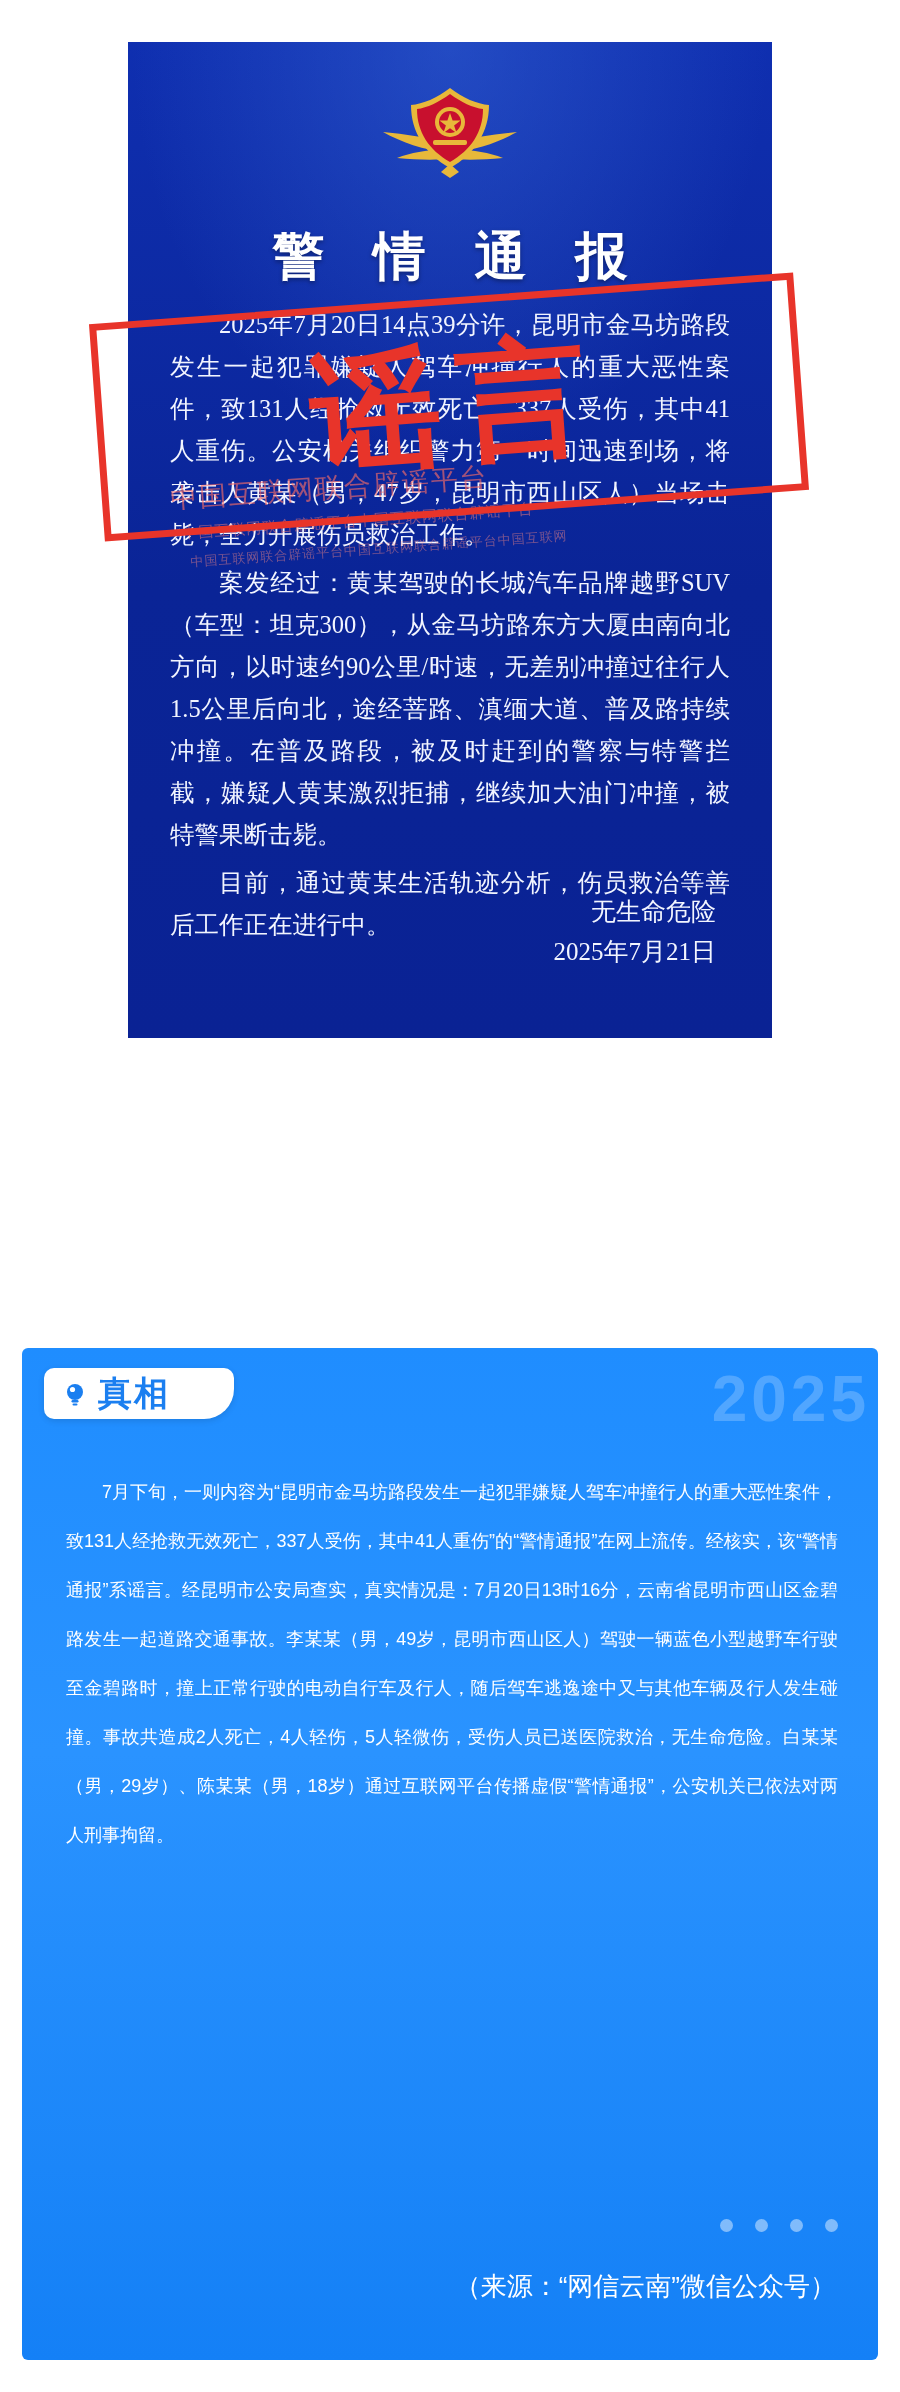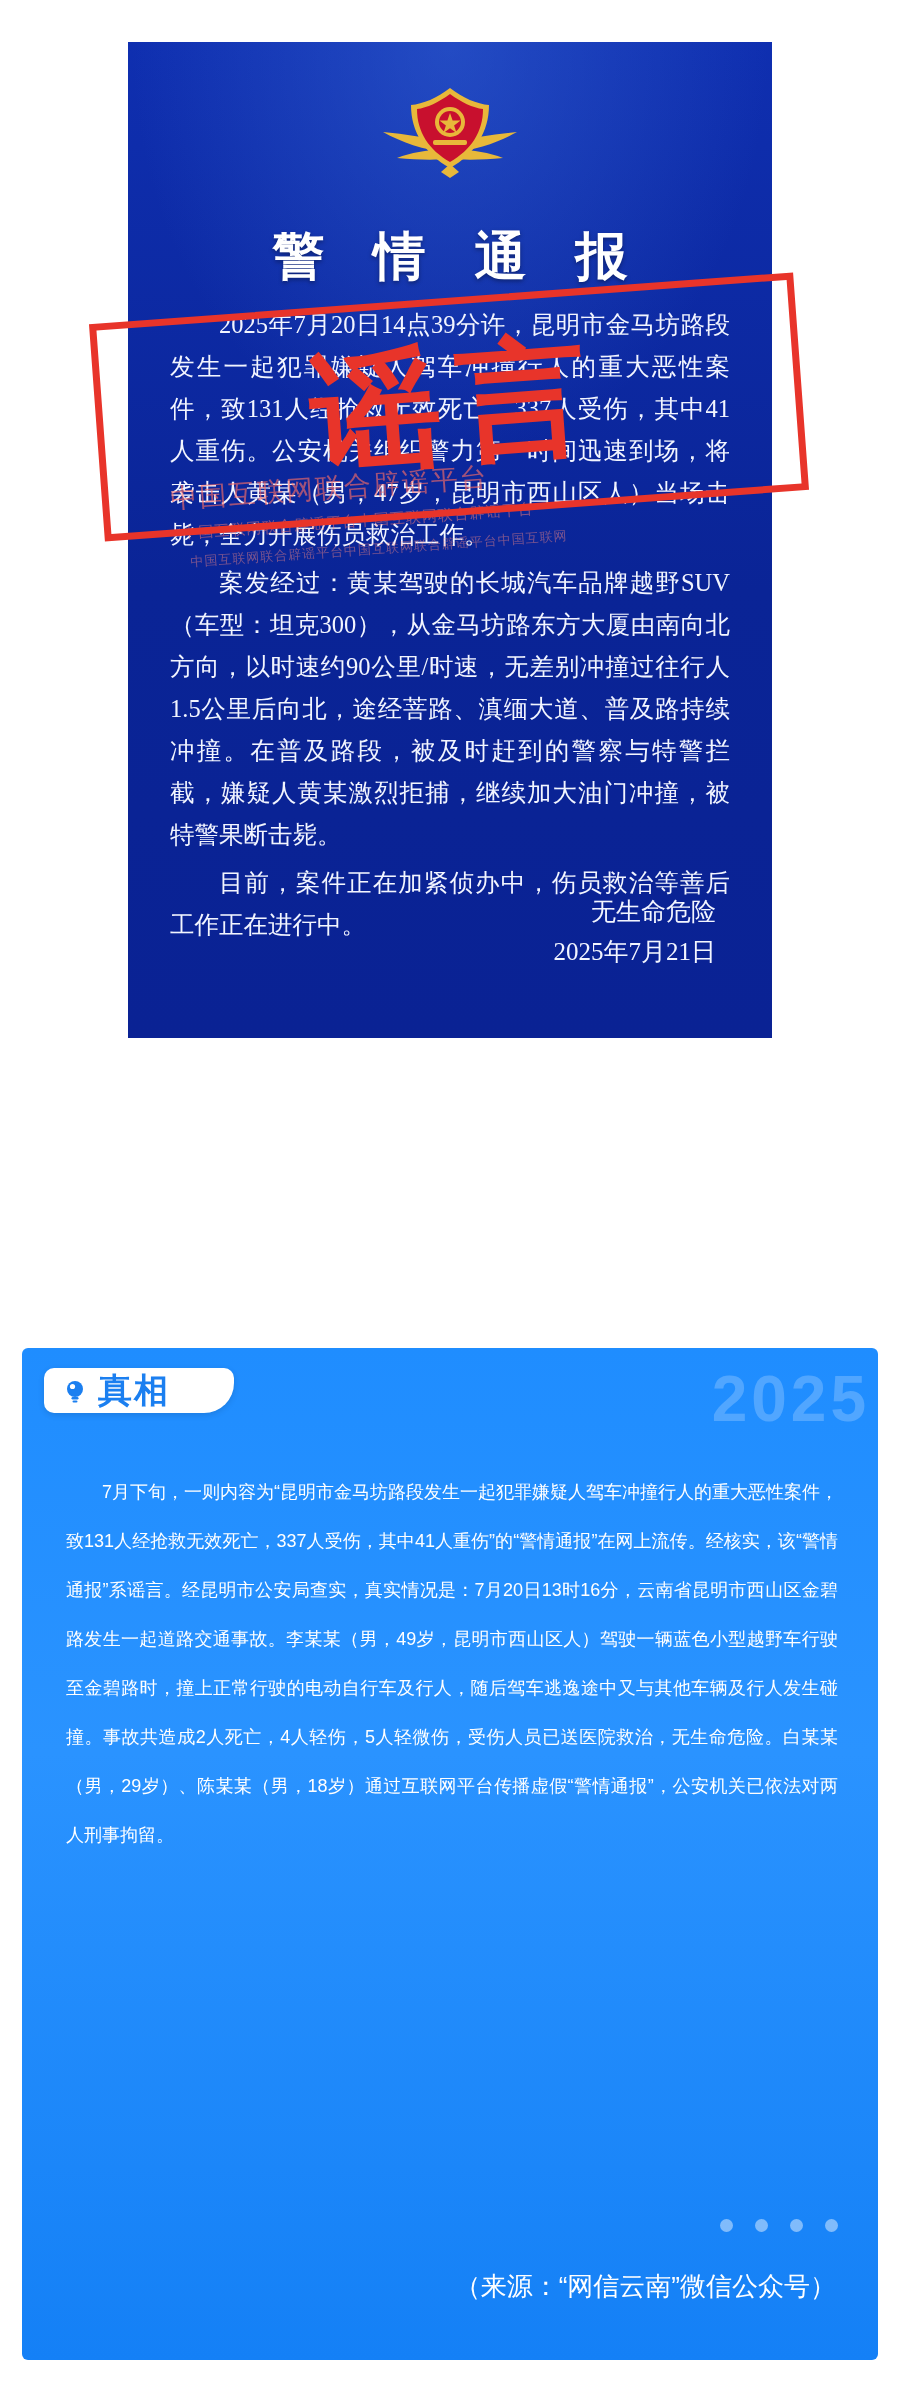--- a/index.html
+++ b/index.html
@@ -187,21 +187,21 @@
     font-size: 64px;
     font-weight: bold;
     color: rgba(255,255,255,0.22);
     letter-spacing: 4px;
     font-family: "Liberation Sans", "DejaVu Sans", sans-serif;
   }
   .truth-tag {
     position: absolute;
     left: 22px;
     top: 20px;
-    height: 45px;
+    height: 51px;
     min-width: 190px;
     background: #ffffff;
     border-radius: 10px 10px 30px 10px;
     display: flex;
     align-items: center;
     padding: 0 26px 0 18px;
     box-sizing: border-box;
     box-shadow: 0 2px 6px rgba(0,0,0,0.12);
   }
   .bulb {
@@ -282,21 +282,21 @@
         <path d="M75 33 l2.6 7.6 h8 l-6.5 4.8 2.5 7.7 -6.6-4.8 -6.6 4.8 2.5-7.7 -6.5-4.8 h8 Z" fill="#e8b83a"></path>
         <rect x="58" y="60" width="34" height="5" rx="2" fill="#e8b83a"></rect>
         <path d="M66 92 l9-8 9 8 -9 6 Z" fill="#e8b83a"></path>
       </svg>
 
       <div class="notice-title">警 情 通 报</div>
 
       <div class="notice-body">
         <p>2025年7月20日14点39分许，昆明市金马坊路段发生一起犯罪嫌疑人驾车冲撞行人的重大恶性案件，致131人经抢救无效死亡，337人受伤，其中41人重伤。公安机关组织警力第一时间迅速到场，将袭击人黄某（男，47岁，昆明市西山区人）当场击毙，全力开展伤员救治工作。</p>
         <p>案发经过：黄某驾驶的长城汽车品牌越野SUV（车型：坦克300），从金马坊路东方大厦由南向北方向，以时速约90公里/时速，无差别冲撞过往行人1.5公里后向北，途经菩路、滇缅大道、普及路持续冲撞。在普及路段，被及时赶到的警察与特警拦截，嫌疑人黄某激烈拒捕，继续加大油门冲撞，被特警果断击毙。</p>
-        <p>目前，案件正在加紧侦办中，伤员救治等善后工作正在进行中。</p>
+        <p>目前，通过黄某生活轨迹分析，伤员救治等善后工作正在进行中。</p>
       </div>
 
       <div class="notice-sign">
         <div>无生命危险</div>
         <div>2025年7月21日</div>
       </div>
     </div>
 
     <div class="wm wm-a">中国互联网联合辟谣平台</div>
     <div class="wm wm-b">中国互联网联合辟谣平台中国互联网联合辟谣平台</div>

